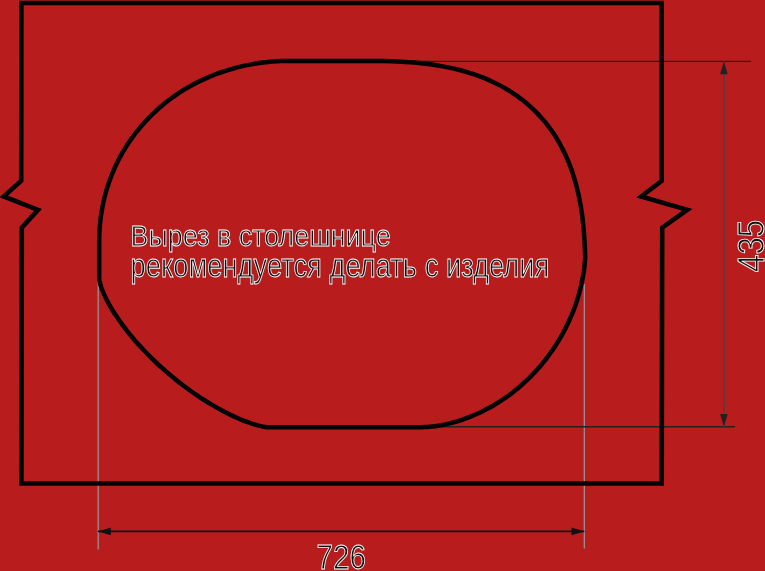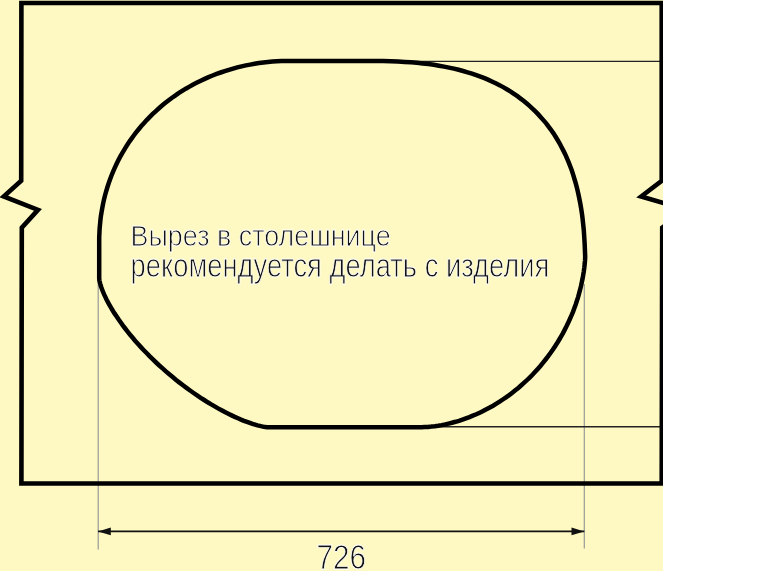--- a/index.html
+++ b/index.html
@@ -1,16 +1,16 @@
 <!DOCTYPE html>
 <html><head>
 <meta charset="utf-8">
 <style>
   html,body { margin:0; padding:0; background:#fff; }
-  #canvas { position:relative; width:663px; height:571px; background:#fef9c3; overflow:hidden; }
+  #canvas { position:relative; width:765px; height:571px; background:#b91c1c; overflow:hidden; }
   svg { display:block; }
   text { font-family:"Liberation Sans", sans-serif; }
 </style>
 </head>
 <body>
 
 <div id="canvas">
 <svg width="765" height="571" viewBox="0 0 765 571">
 
   <line x1="98.2" y1="276" x2="98.2" y2="549.5" stroke="#999" stroke-width="1.2"></line>

